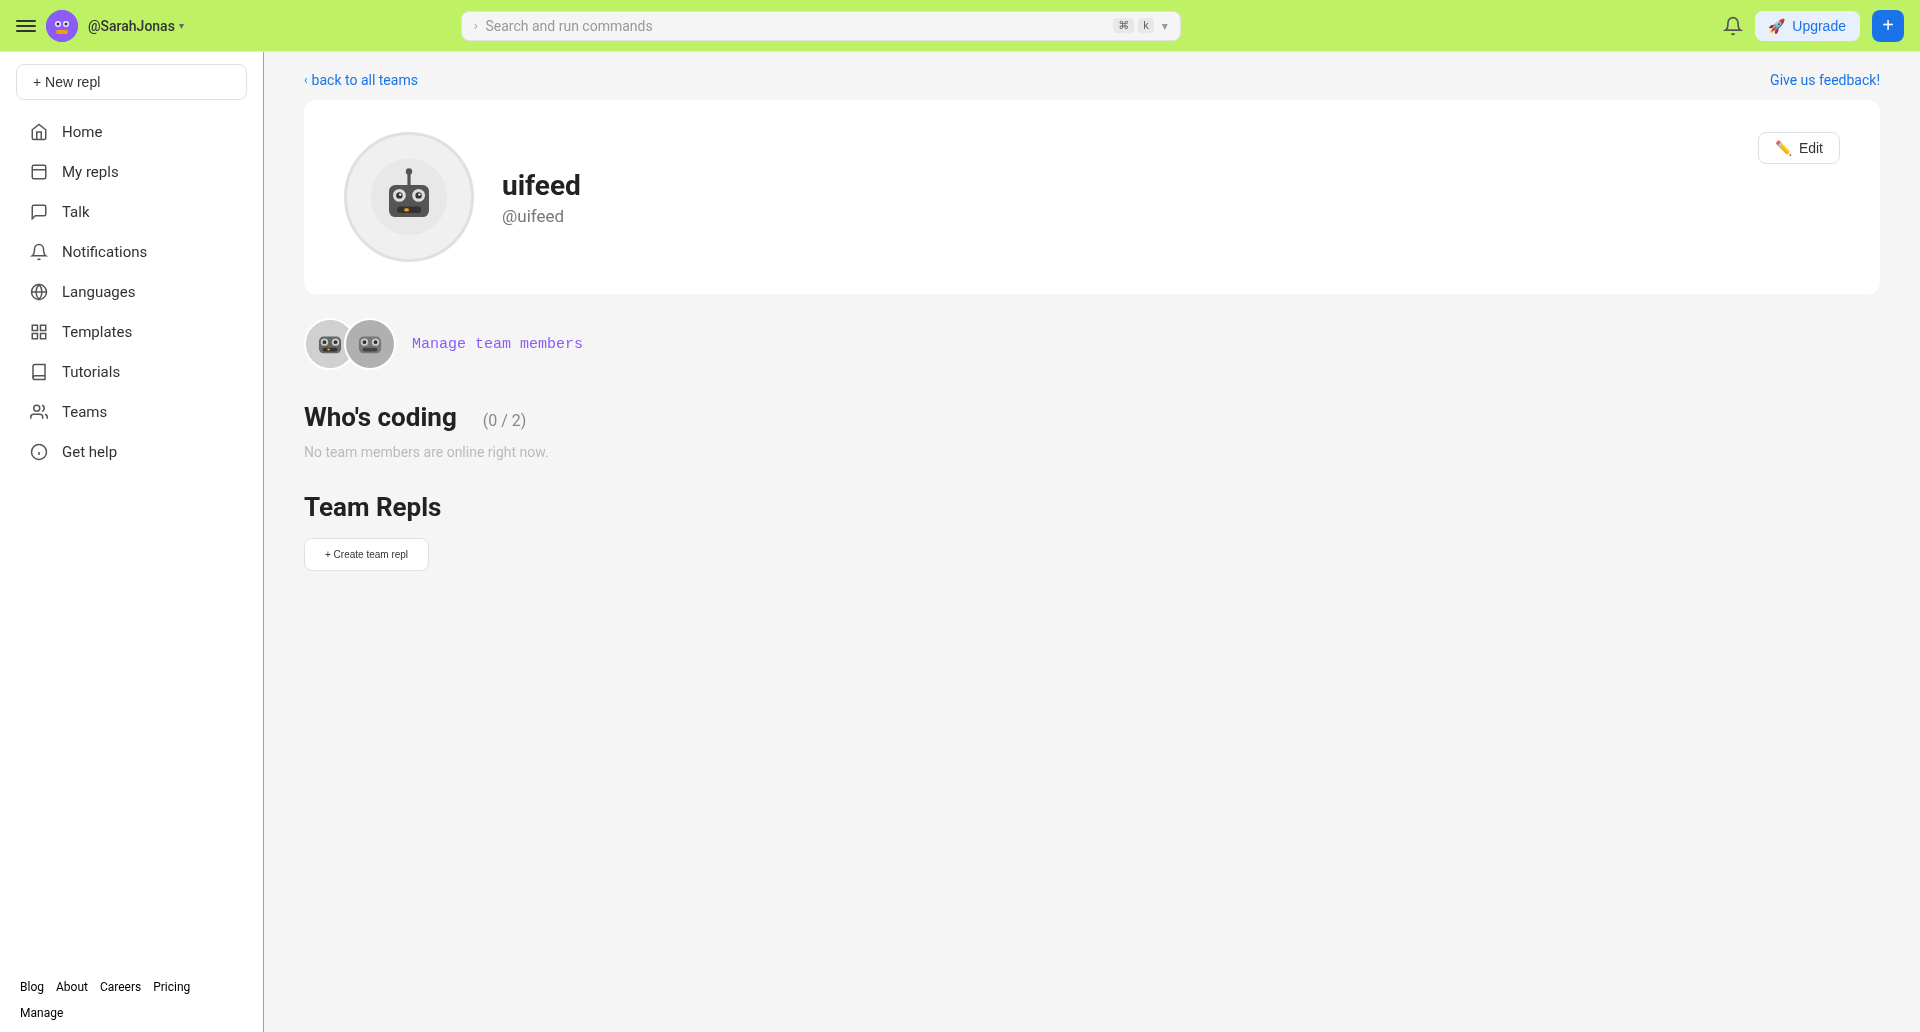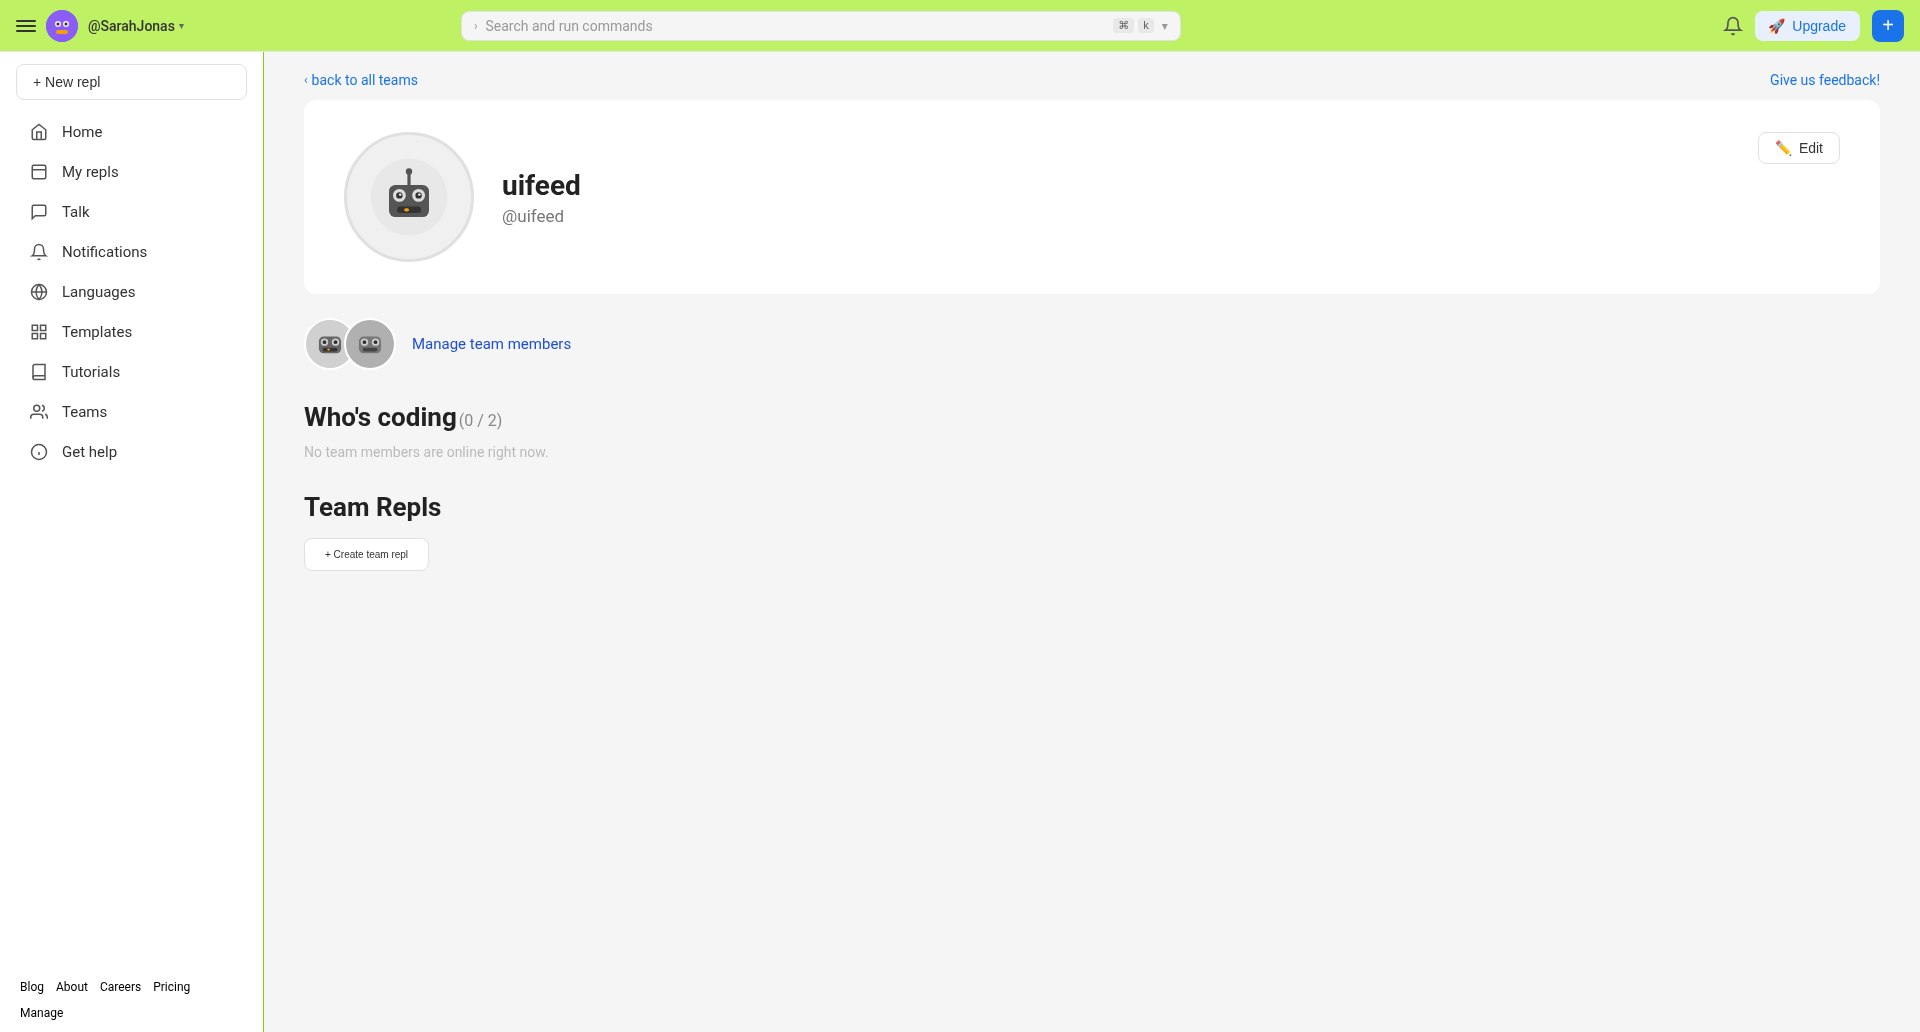--- a/index.html
+++ b/index.html
@@ -99,25 +99,25 @@
     }
 
     
     .manage-members-section { margin: 0 40px 32px; display: flex; align-items: center; gap: 16px; }
     .members-avatars { display: flex; }
     .members-avatar {
       width: 52px; height: 52px; border-radius: 50%; border: 2px solid #fff;
       background: #ccc; margin-left: -12px; overflow: hidden; display: flex; align-items: center; justify-content: center;
     }
     .members-avatar:first-child { margin-left: 0; }
-    .manage-link { color: #1d4ed8; font-size: 15px; cursor: pointer; }
+    .manage-link { color: #8b5cf6; font-size: 15px; cursor: pointer; font-family: Liberation Mono, monospace; }
 
     
     .whos-coding-section { margin: 0 40px 32px; }
-    .section-title { font-size: 26px; font-weight: 700; color: #222; margin-bottom: 4px; display: flex; align-items: baseline; gap: 2px; }
+    .section-title { font-size: 26px; font-weight: 700; color: #222; margin-bottom: 4px; display: flex; align-items: baseline; gap: 26px; }
     .section-count { font-size: 16px; color: #888; font-weight: 400; }
     .empty-text { color: #bbb; font-size: 14px; margin-top: 12px; }
 
     
     .team-repls-section { margin: 0 40px 32px; }
     .create-repl-btn {
       display: flex; align-items: center; gap: 8px;
       border: 1px solid #e0e0e0; background: #fff; border-radius: 8px;
       padding: 10px 20px; font-size: 10px; color: #333; cursor: pointer; margin-top: 16px;
     }

